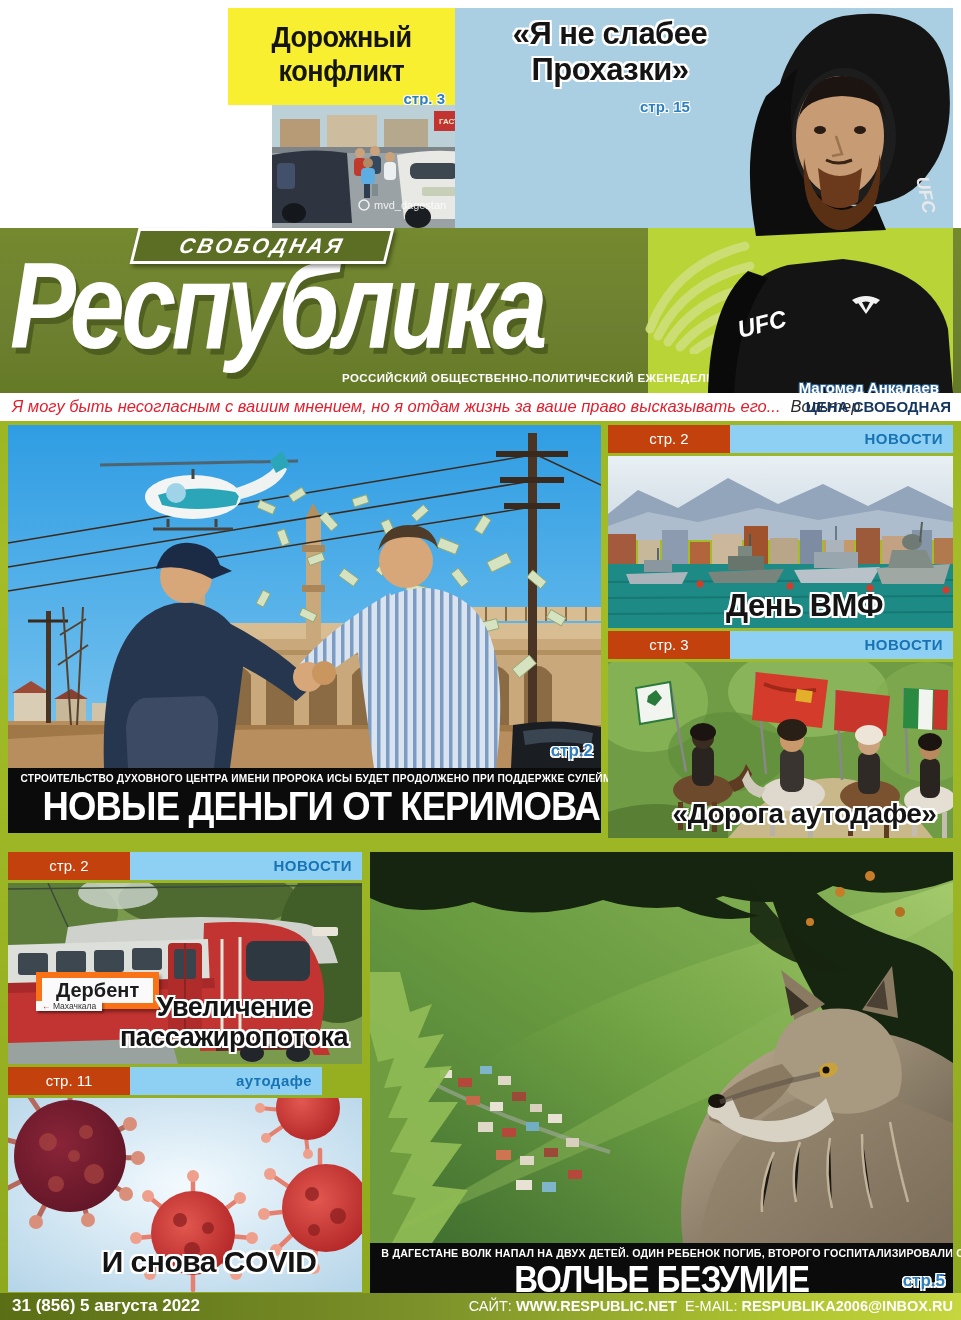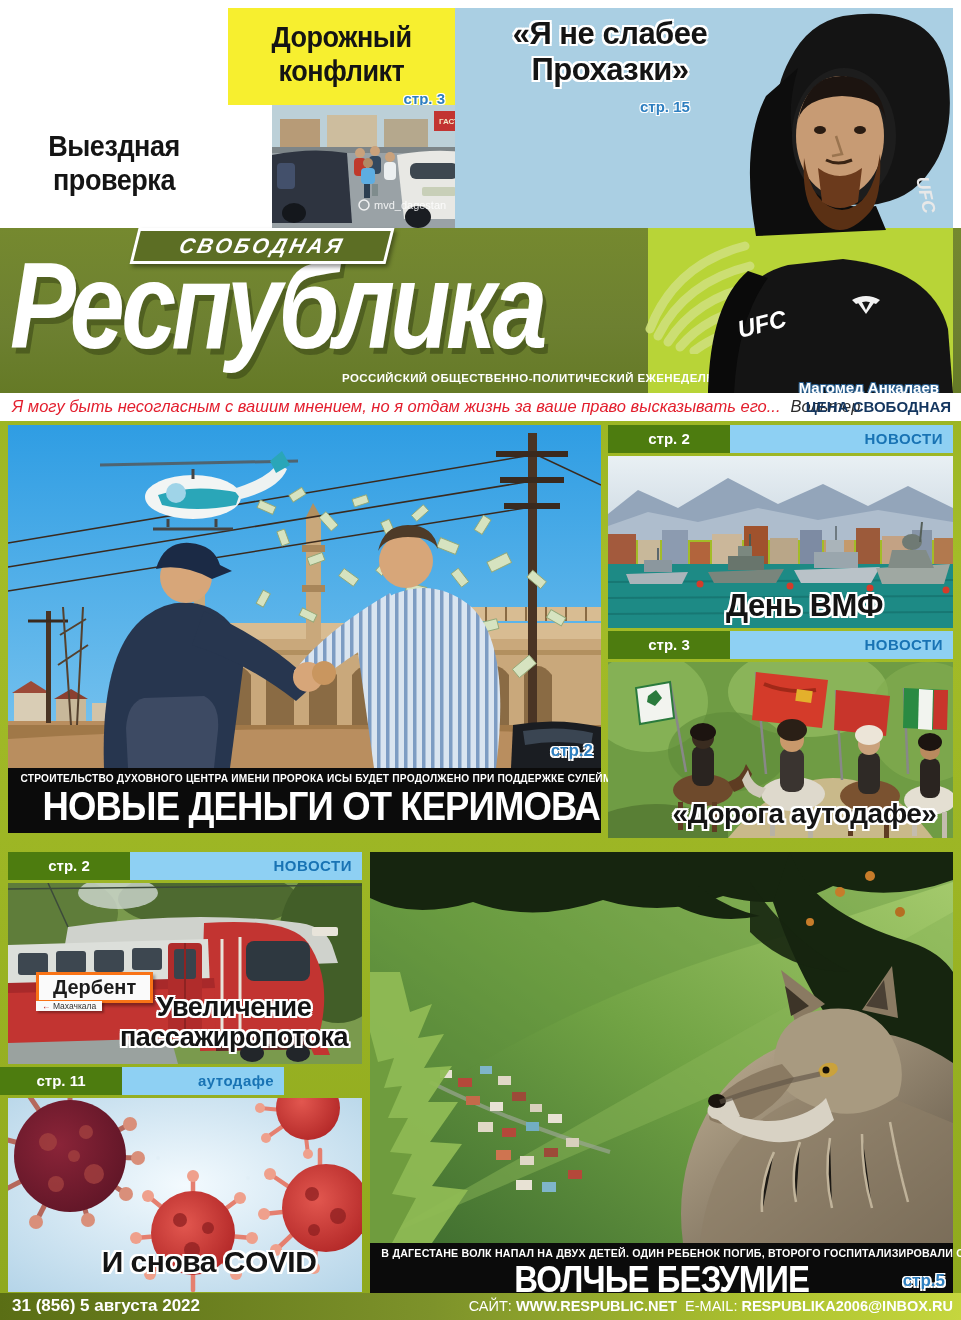--- a/index.html
+++ b/index.html
@@ -57,42 +57,42 @@
   .page-med{color:#2e7fc0;font-weight:800;font-size:17px;
     text-shadow:-1.5px -1.5px 0 #fff,1.5px -1.5px 0 #fff,-1.5px 1.5px 0 #fff,1.5px 1.5px 0 #fff;}
   #main-page{right:8px;top:316px;}
   #main-black{left:0;top:343px;width:593px;height:65px;background:#0b0b0b;text-align:center;}
   .kicker{color:#fff;font-weight:bold;font-size:10.5px;letter-spacing:.2px;display:inline-block;
     transform:scaleX(.97);margin-top:4px;white-space:nowrap;}
   .big-head{color:#fff;font-weight:900;font-size:41px;line-height:1;display:inline-block;
     transform:scaleX(.89);transform-origin:center;letter-spacing:-1px;white-space:nowrap;}
   
   .news-bar{height:28px;background:#8ed0f3;}
-  .news-bar .pg{position:absolute;left:0;top:0;width:122px;height:28px;background:#4d7c0f;
-    color:#fff;font-weight:700;font-size:15px;text-align:center;line-height:28px;}
+  .news-bar .pg{position:absolute;left:0;top:0;width:122px;height:28px;background:#c2410c;
+    color:#fff;font-weight:400;font-size:15px;text-align:center;line-height:28px;}
   .news-bar .sec{position:absolute;right:10px;top:0;height:28px;line-height:28px;
     color:#1873b4;font-weight:800;font-size:15px;letter-spacing:.5px;}
   #bar-navy{left:608px;top:425px;width:345px;}
   #ships-photo{left:608px;top:456px;width:345px;height:172px;}
   .photo-head{color:#141414;font-weight:800;text-align:center;letter-spacing:-.5px;
     text-shadow:-2px -2px 0 #fff,2px -2px 0 #fff,-2px 2px 0 #fff,2px 2px 0 #fff,0 2px 0 #fff,0 -2px 0 #fff,2px 0 0 #fff,-2px 0 0 #fff;padding-left:24px;}
   #navy-title{left:608px;top:588px;width:345px;font-size:31px;}
   #bar-ancestors{left:608px;top:631px;width:345px;}
   #horsemen-photo{left:608px;top:662px;width:345px;height:176px;}
   #ancestors-title{left:608px;top:798px;width:345px;font-size:28px;}
   
   #bar-train{left:8px;top:852px;width:354px;}
   #train-photo{left:8px;top:883px;width:354px;height:181px;}
-  #station-sign{left:36px;top:972px;background:#fafafa;border:3px solid #f97316;
+  #station-sign{left:36px;top:972px;background:#fafafa;border:6px solid #f97316;
     box-shadow:2px 3px 3px rgba(0,0,0,.35);padding:1px 14px;font-size:20px;font-weight:bold;color:#1c1c1c;}
   #station-sub{left:36px;top:1001px;background:#fafafa;padding:0 6px;font-size:8.5px;color:#333;
     box-shadow:2px 2px 2px rgba(0,0,0,.3);}
   #station-sub .arr{color:#c23431;font-weight:bold;}
   #train-title{left:60px;top:992px;width:300px;font-size:27px;line-height:1.12;}
-  #bar-covid{left:0;top:1067px;width:284px;}
+  #bar-covid{left:8px;top:1067px;width:314px;}
   #covid-photo{left:8px;top:1098px;width:354px;height:194px;}
   #covid-title{left:8px;top:1245px;width:354px;font-size:30px;}
   
   #wolf-story{left:370px;top:852px;width:583px;height:441px;background:#000;}
   #wolf-photo{left:0;top:0;width:583px;height:391px;}
   #wolf-black{left:0;top:391px;width:583px;height:50px;background:#0b0b0b;text-align:center;}
   #wolf-black .kicker{font-size:11px;margin-top:3px;}
   #wolf-black .big-head{font-size:37px;}
   #wolf-page{right:8px;bottom:2px;}
   
@@ -103,23 +103,20 @@
   #footer-right b{font-weight:800;}
 </style>
 </head>
 <body>
 
 <div class="abs" id="green-bg"></div>
 
 <div class="abs" id="top-strip">
 
 
-  <div class="abs" id="inspection-box">
-    <span class="teaser-title" id="inspection-title">Выездная проверка</span>
-  </div>
   <span class="abs page-small" id="inspection-page">стр. 12</span>
 
   <div class="abs" id="yellow-box">
     <span class="teaser-title" id="road-title">Дорожный конфликт</span>
     <span class="abs page-small" id="road-page">стр. 3</span>
   </div>
 
   <div class="abs" id="road-photo">
     <svg width="227" height="123">
       <rect width="227" height="123" fill="#c3ccc9"></rect>

